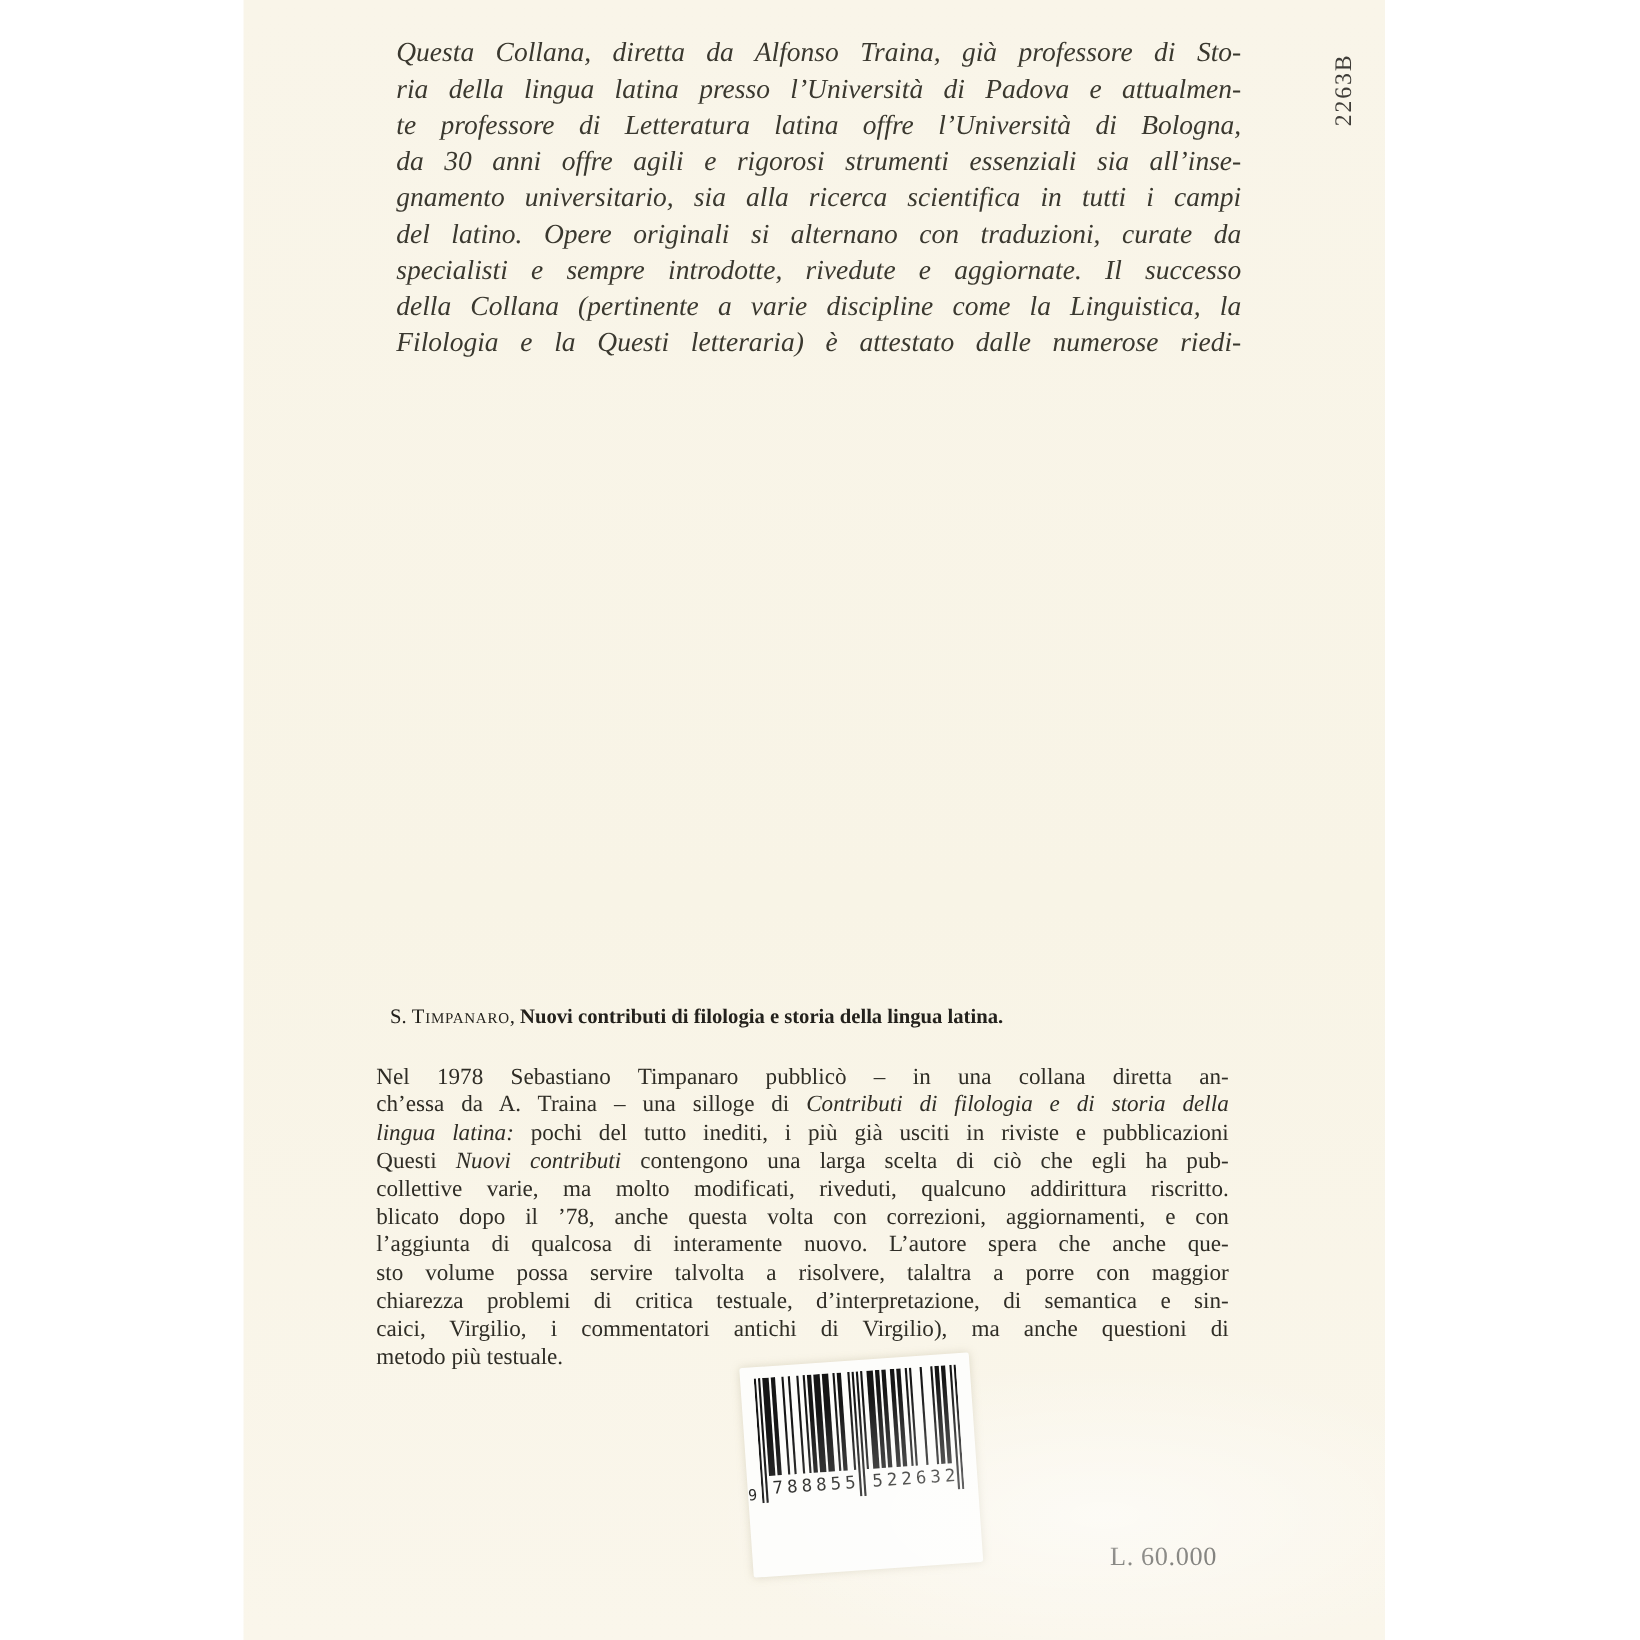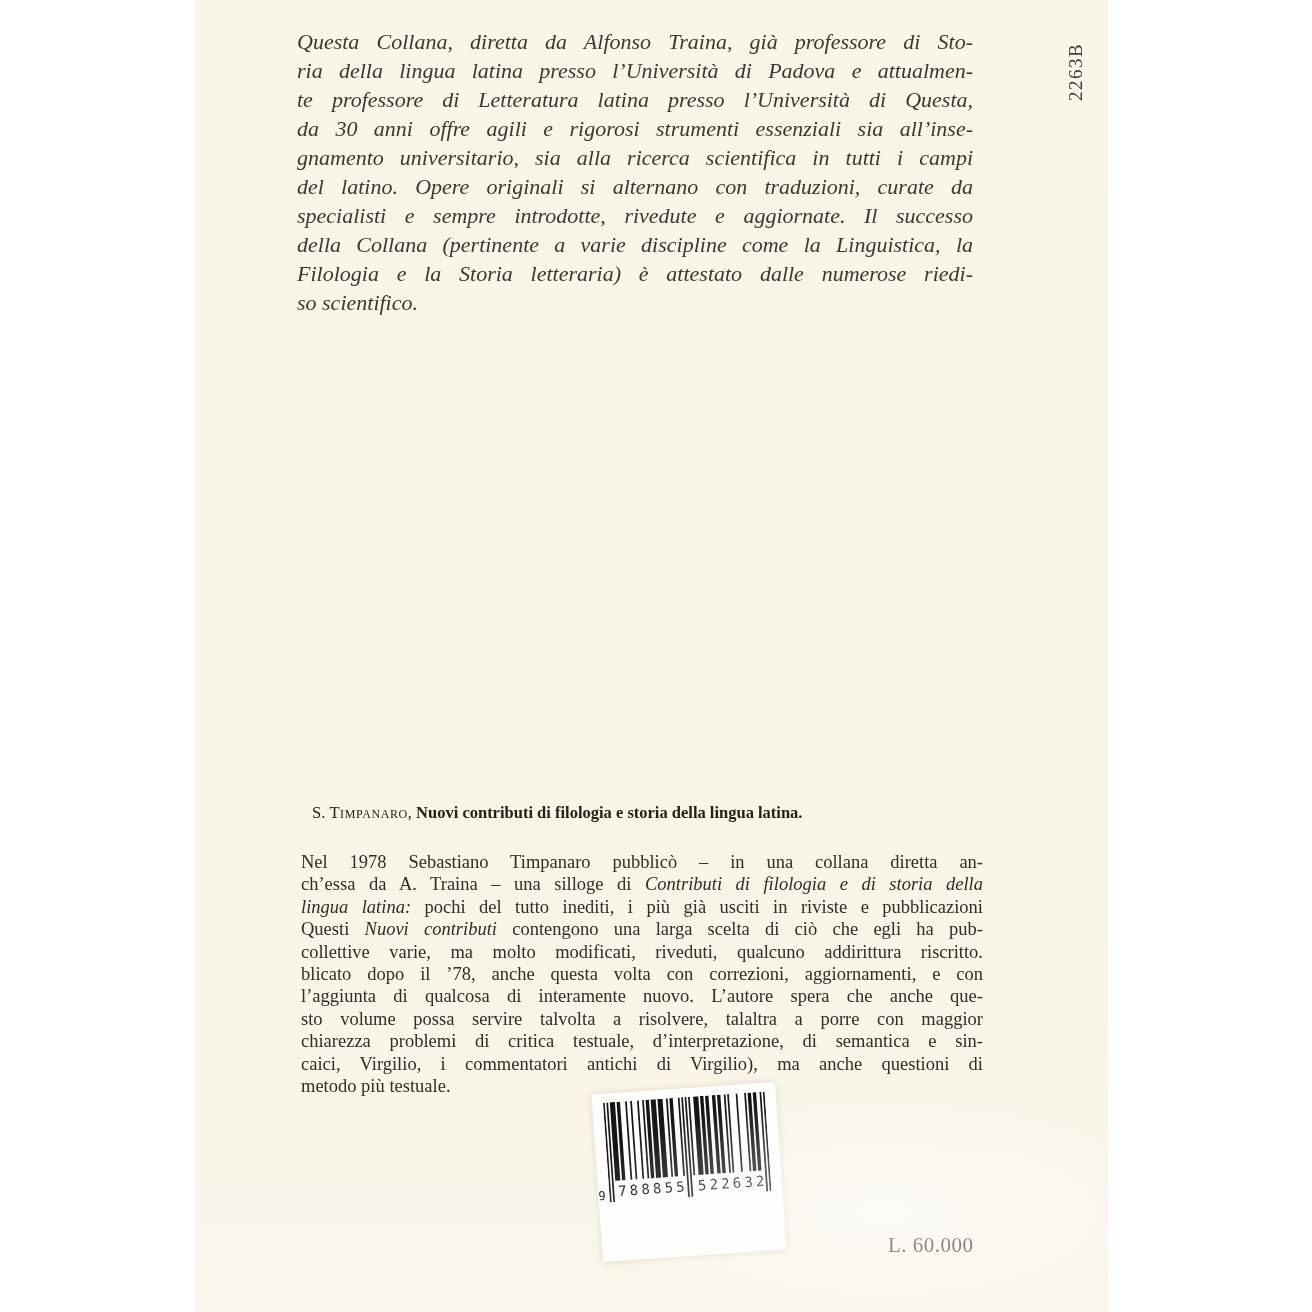--- a/index.html
+++ b/index.html
@@ -37,21 +37,21 @@
     text-align: center;
   }
   .para, .heading { position: absolute; color: var(--text, #34322b); }
   .tline { text-align: justify; text-align-last: justify; }
   .tline.last { text-align-last: left; }
   .seg-i { font-style: italic; }
   .seg-b { font-weight: bold; }
   .seg-sc { font-variant: small-caps; letter-spacing: 0.6px; }
 
   .para1 {
-    left: 102px; top: 27px; width: 676px;
+    left: 122px; top: 27px; width: 676px;
     font-style: italic;
     font-size: 22px; line-height: 29px;
     color: #3a382f;
   }
   .heading {
     left: 117px; top: 801px; width: 710px;
     font-size: 16.5px; line-height: 24px;
     color: #23211c;
   }
   .heading .tline { text-align: left; text-align-last: left; }
@@ -97,28 +97,27 @@
 </head>
 <body style="--page-bg: #ffffff; --cover-bg: #f8f4e7; --text: #34322b; --label-bg: #fdfdfb;">
 
 <div class="cover">
 
   <div class="vert-code">2263B</div>
 
   <div class="para para1">
       <div class="tline"><span>Questa Collana, diretta da Alfonso Traina, già professore di Sto-</span></div>
       <div class="tline"><span>ria della lingua latina presso l’Università di Padova e attualmen-</span></div>
-      <div class="tline"><span>te professore di Letteratura latina presso l’Università di Questa,</span></div>
+      <div class="tline"><span>te professore di Letteratura latina offre l’Università di Bologna,</span></div>
       <div class="tline"><span>da 30 anni offre agili e rigorosi strumenti essenziali sia all’inse-</span></div>
       <div class="tline"><span>gnamento universitario, sia alla ricerca scientifica in tutti i campi</span></div>
       <div class="tline"><span>del latino. Opere originali si alternano con traduzioni, curate da</span></div>
       <div class="tline"><span>specialisti e sempre introdotte, rivedute e aggiornate. Il successo</span></div>
       <div class="tline"><span>della Collana (pertinente a varie discipline come la Linguistica, la</span></div>
-      <div class="tline"><span>Filologia e la Storia letteraria) è attestato dalle numerose riedi-</span></div>
-      <div class="tline last"><span>so scientifico.</span></div>
+      <div class="tline"><span>Filologia e la Questi letteraria) è attestato dalle numerose riedi-</span></div>
     </div>
 
   <div class="heading">
       <div class="tline last"><span>S. </span><span class="seg-sc">Timpanaro</span><span>, </span><span class="seg-b">Nuovi contributi di filologia e storia della lingua latina.</span></div>
     </div>
 
   <div class="para para2">
       <div class="tline"><span>Nel 1978 Sebastiano Timpanaro pubblicò – in una collana diretta an-</span></div>
       <div class="tline"><span>ch’essa da A. Traina – una silloge di </span><span class="seg-i">Contributi di filologia e di storia della</span></div>
       <div class="tline"><span class="seg-i">lingua latina:</span><span> pochi del tutto inediti, i più già usciti in riviste e pubblicazioni</span></div>

